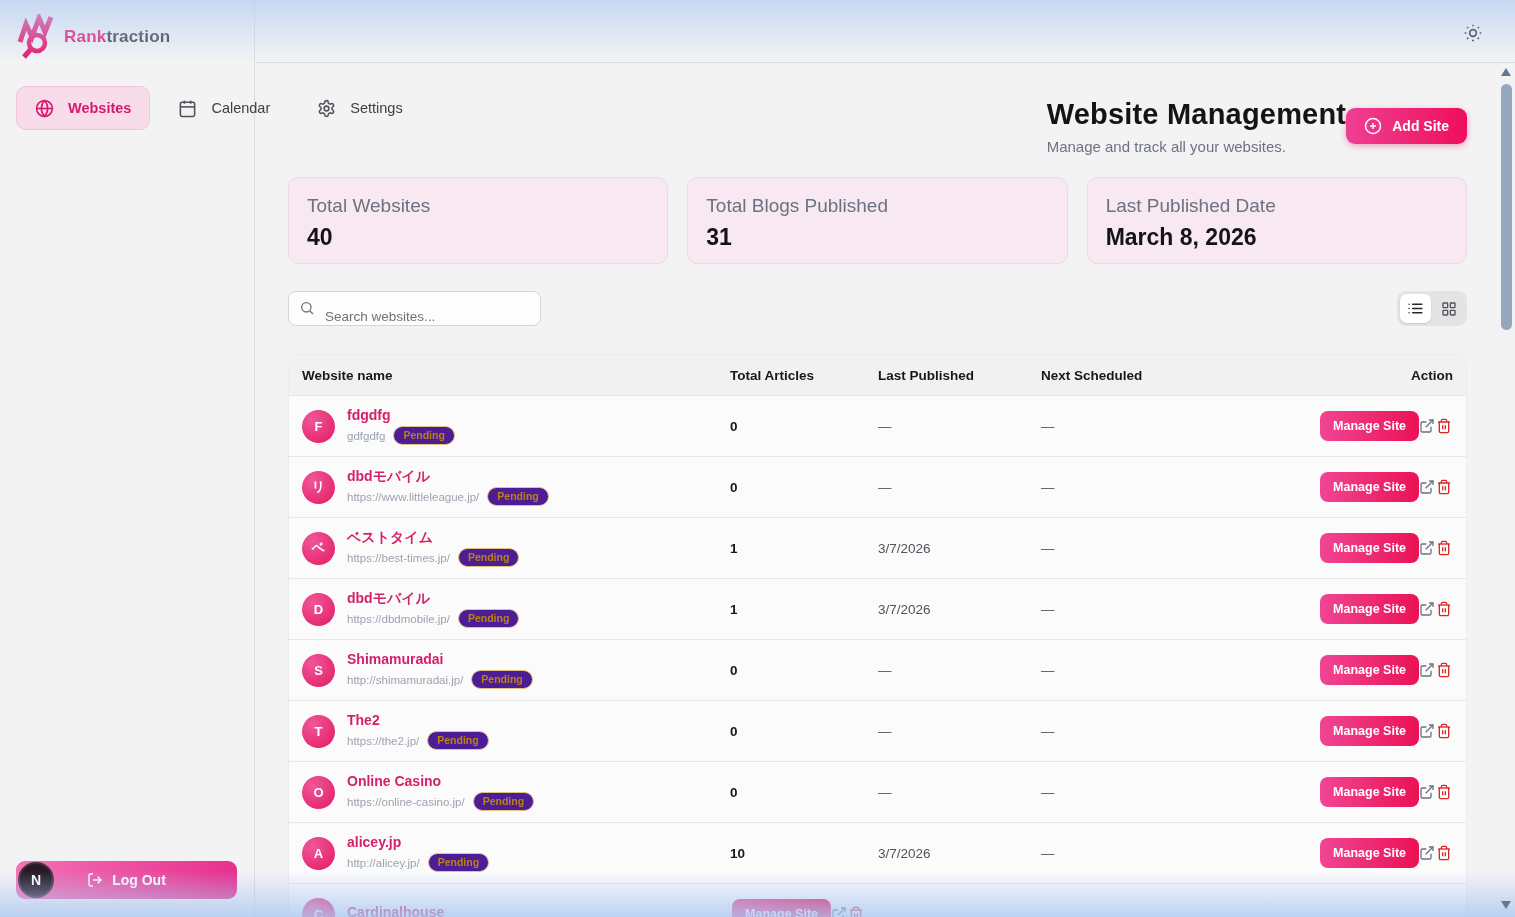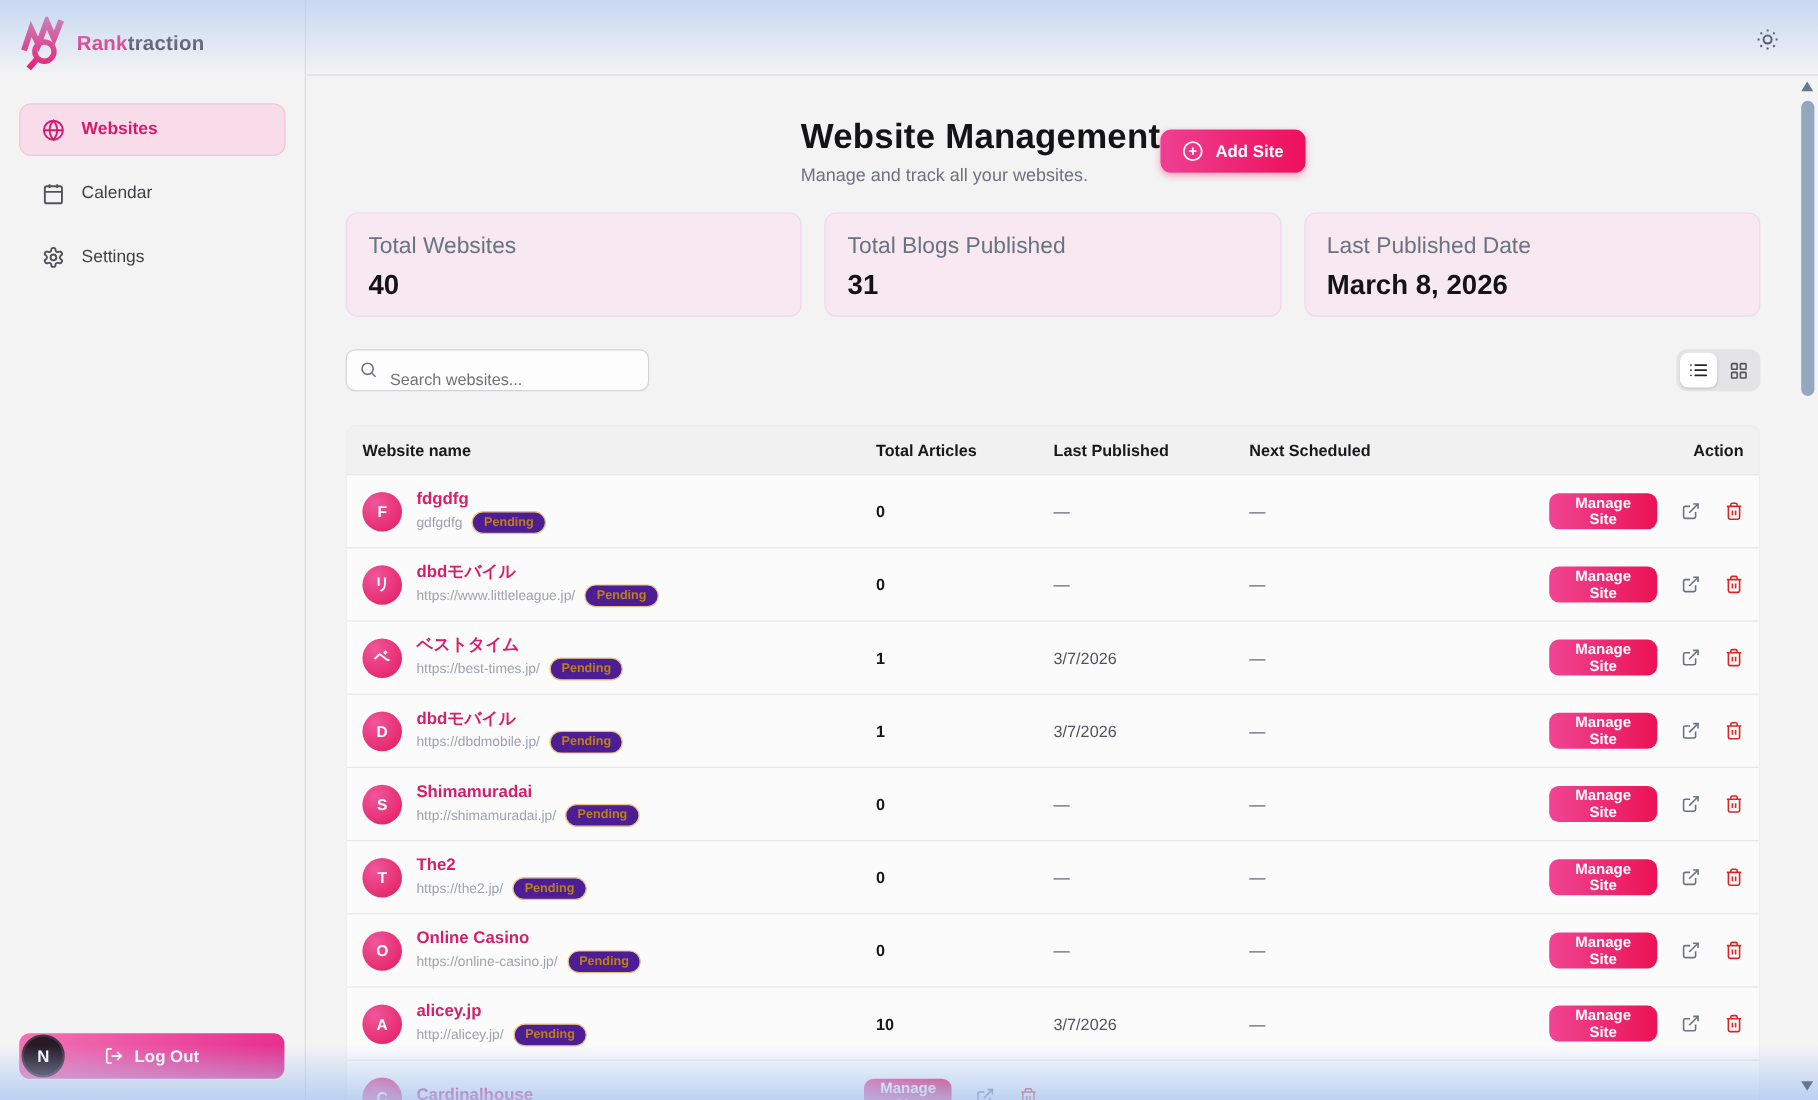--- a/index.html
+++ b/index.html
@@ -16,40 +16,40 @@
   .tint-bottom { position:absolute; left:0; bottom:0; width:100%; height:46px;
     background:linear-gradient(0deg, rgba(172,199,240,.8), rgba(172,199,240,0)); pointer-events:none; z-index:40; }
 
   
   .sidebar { position:absolute; left:0; top:0; width:255px; height:100%;
     border-right:1px solid #dcdcdf; background:transparent; z-index:10; }
   .logo { display:flex; align-items:center; gap:4px; padding:14px 0 0 16px; }
   .logo-text { font-size:17px; font-weight:800; letter-spacing:.2px; }
   .logo-text .rank { color:#e8186f; }
   .logo-text .traction { color:#3f3f46; }
-  .nav { margin:26px 16px 0 16px; display:flex; flex-direction:column; gap:9px; }
+  .nav { margin:26px 16px 0 16px; display:flex; flex-direction:row; gap:9px;align-items:center; }
   .nav-item { display:flex; align-items:center; gap:14px; height:44px; padding:0 18px;
     border-radius:10px; font-size:14.5px; color:#3f3f46; font-weight:500; cursor:pointer; border:1px solid transparent; }
   .nav-item.active { background:#f8dcEB; background:#f8dcea; border:1px solid #f1c4da; color:#d6186e; font-weight:700; }
   .nav-item .nico { width:19px; height:19px; flex:none; }
   .logout-wrap { position:absolute; left:16px; right:17px; bottom:18px; height:38px; }
   .logout-btn { position:absolute; inset:0; border:none; border-radius:9px; cursor:pointer;
     background:linear-gradient(90deg,#f272b5,#e72f8e); color:#fff; font-weight:700; font-size:14px;
     display:flex; align-items:center; justify-content:center; gap:9px; font-family:inherit; }
   .logout-avatar { position:absolute; left:2px; top:1px; width:36px; height:36px; border-radius:50%;
     background:#271a25; border:2px solid #45303d; color:#fff; font-size:14px; font-weight:600;
     display:flex; align-items:center; justify-content:center; z-index:2; }
 
   
   .topbar { position:absolute; left:256px; top:0; right:0; height:63px; border-bottom:1px solid #dcdcde; }
   .theme-btn { position:absolute; right:30px; top:22px; width:22px; height:22px; background:none; border:none; cursor:pointer; color:#27272a; }
 
   
   .content { position:absolute; left:256px; top:64px; right:0; bottom:0; padding:34px 48px 0 32px; }
-  .title-row { display:flex; justify-content:center; align-items:flex-start; }
+  .title-row { display:flex; justify-content:flex-end; align-items:flex-start; }
   .page-title { font-size:29px; font-weight:800; color:#141417; letter-spacing:.2px; }
   .page-sub { margin-top:7px; font-size:15px; color:#6b7280; }
   .add-site { margin-top:10px; height:36px; padding:0 18px; border:none; border-radius:9px; cursor:pointer;
     background:linear-gradient(90deg,#ef3f92,#ee0f5c); color:#fff; font-size:14px; font-weight:700;
     display:flex; align-items:center; gap:10px; font-family:inherit; box-shadow:0 2px 6px rgba(236,18,90,.35); }
 
   .stats { margin-top:22px; display:grid; grid-template-columns:1fr 1fr 1fr; gap:19px; }
   .stat-card { height:87px; background:#f7e8f1; border:1px solid #efd9e7; border-radius:10px; padding:17px 18px; }
   .stat-label { font-size:19px; color:#6b7280; }
   .stat-value { margin-top:7px; font-size:23px; font-weight:800; color:#141417; }
@@ -77,21 +77,21 @@
   .avatar { width:33px; height:33px; border-radius:50%; flex:none;
     background:radial-gradient(circle at 32% 28%, #f0569a, #e31a60); color:#fff; font-size:13px; font-weight:700;
     display:flex; align-items:center; justify-content:center; }
   .site-name { font-size:14px; font-weight:700; color:#d61f69; cursor:pointer; line-height:1.15; }
   .site-meta { margin-top:3px; display:flex; align-items:center; gap:8px; }
   .site-url { font-size:11.5px; color:#9ca3af; }
   .badge { font-size:10.5px; font-weight:700; color:#bd8013; border:1px solid #e7c27c; background:#4c1d95;
     border-radius:999px; padding:1.5px 9px; line-height:1.4; }
   .cell-num { font-size:13.5px; font-weight:700; color:#18181b; }
   .cell-date { font-size:13.5px; color:#52525b; }
-  .cell-action { display:flex; align-items:center; justify-content:flex-end; gap:20px; padding-right:13px; }
+  .cell-action { display:flex; align-items:center; justify-content:flex-end; padding-right:13px; }
   .manage-btn { height:30px; padding:0 13px; border:none; border-radius:8px; cursor:pointer;
     background:linear-gradient(90deg,#f04594,#eb1254); color:#fff; font-size:12.5px; font-weight:700; font-family:inherit; }
   .icon-btn { background:none; border:none; cursor:pointer; width:17px; height:17px; padding:0; }
   .ext-ico { color:#6b7280; } .trash-ico { color:#dc2626; }
 
   
   .scrollbar { position:absolute; right:2px; top:64px; bottom:2px; width:13px; z-index:50; }
   .sb-up { position:absolute; top:4px; left:1px; width:0; height:0;
     border-left:5.5px solid transparent; border-right:5.5px solid transparent; border-bottom:8px solid #64788f; cursor:pointer; }
   .sb-thumb { position:absolute; top:20px; left:1px; width:11px; height:246px; border-radius:6px; background:#94a7bf; cursor:pointer; }

